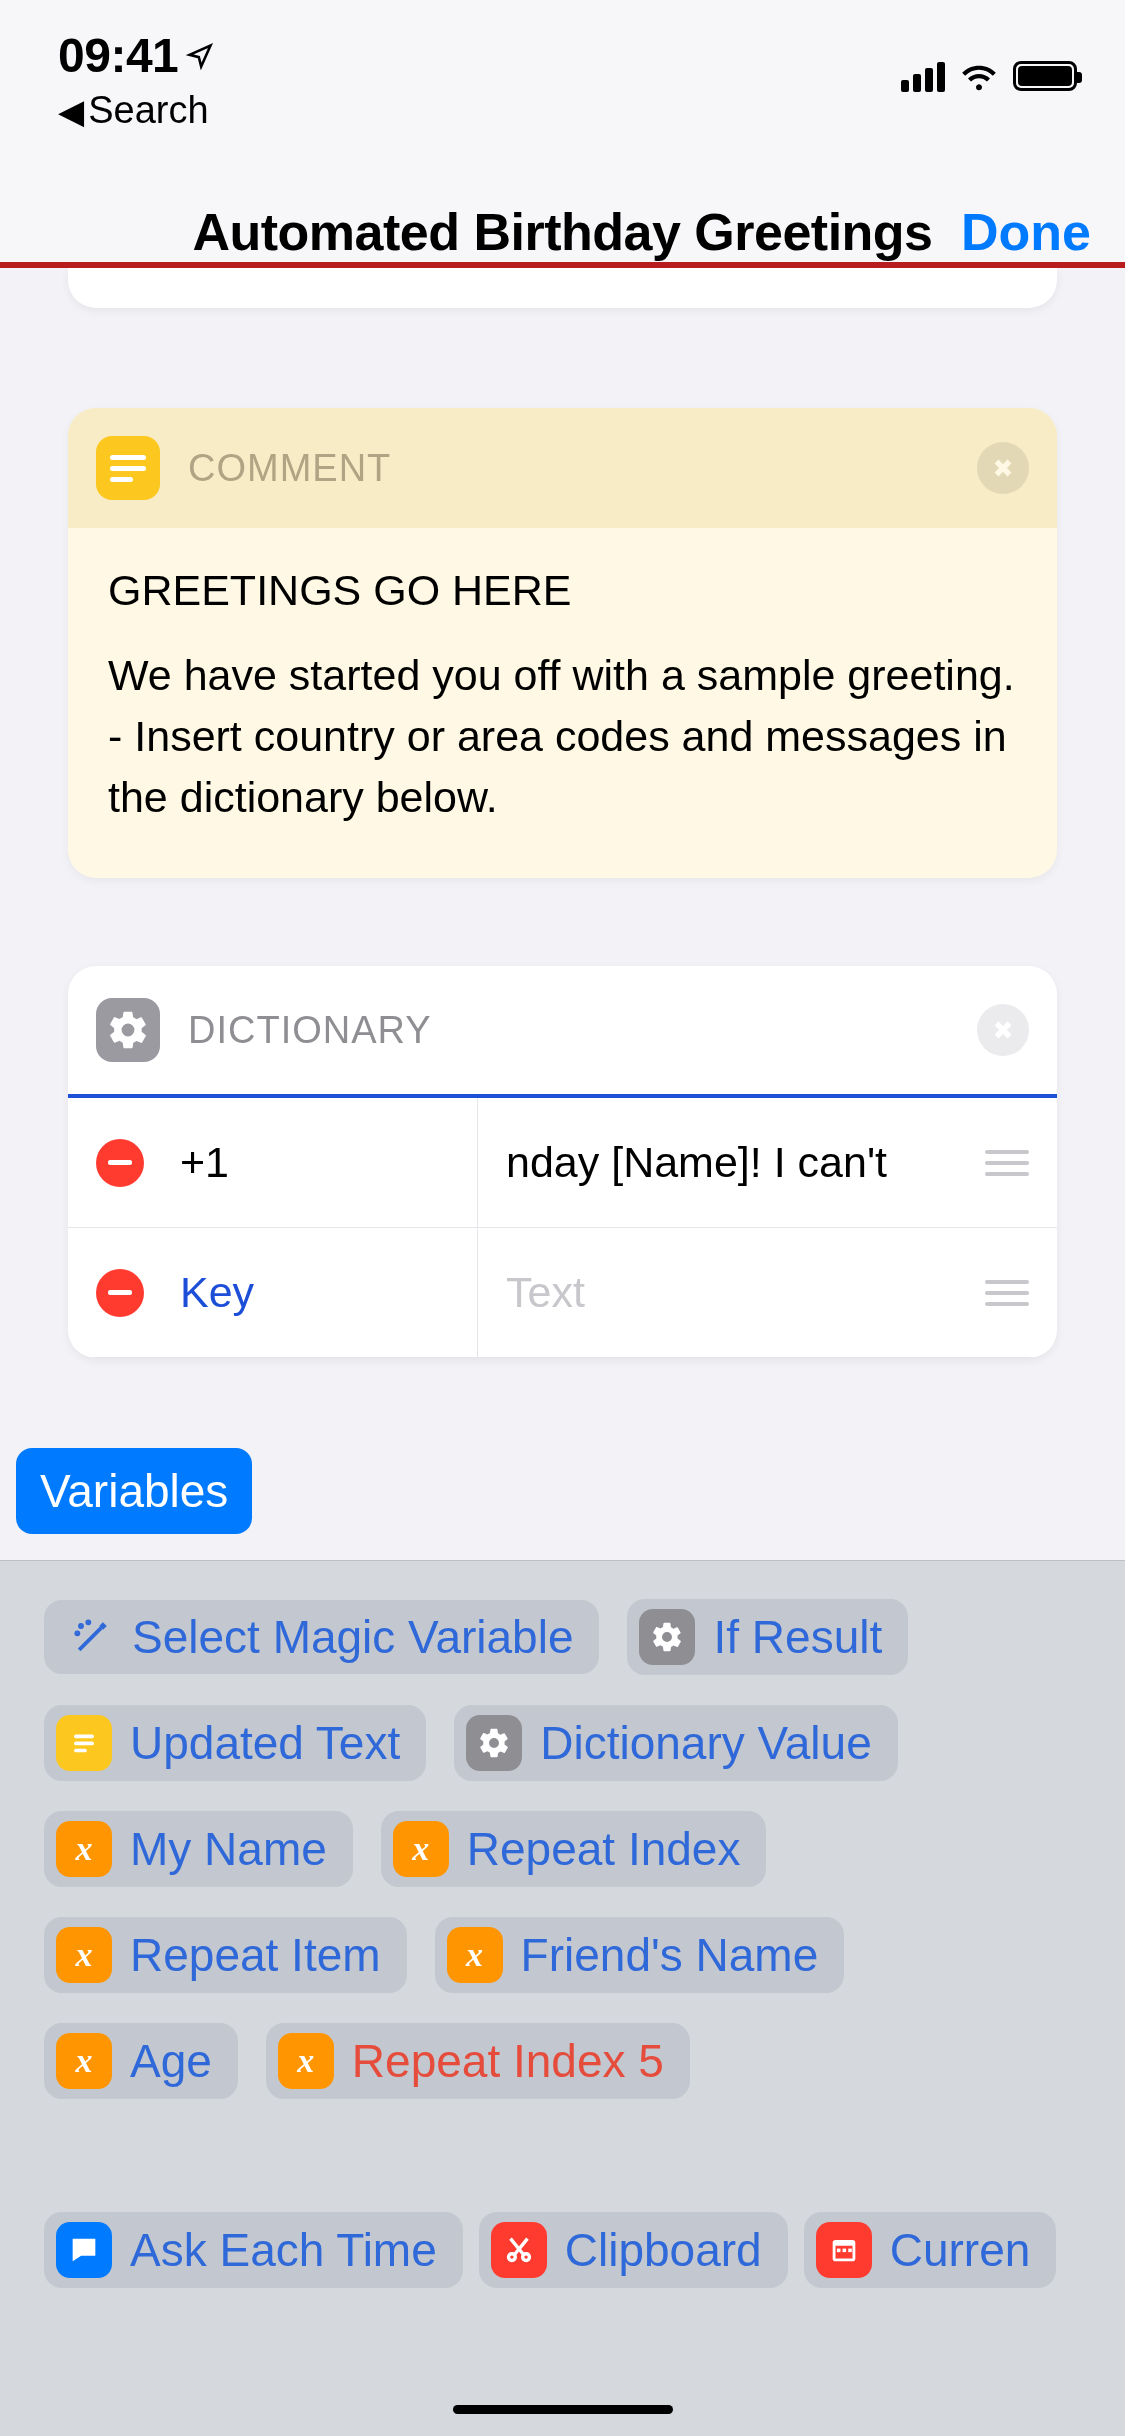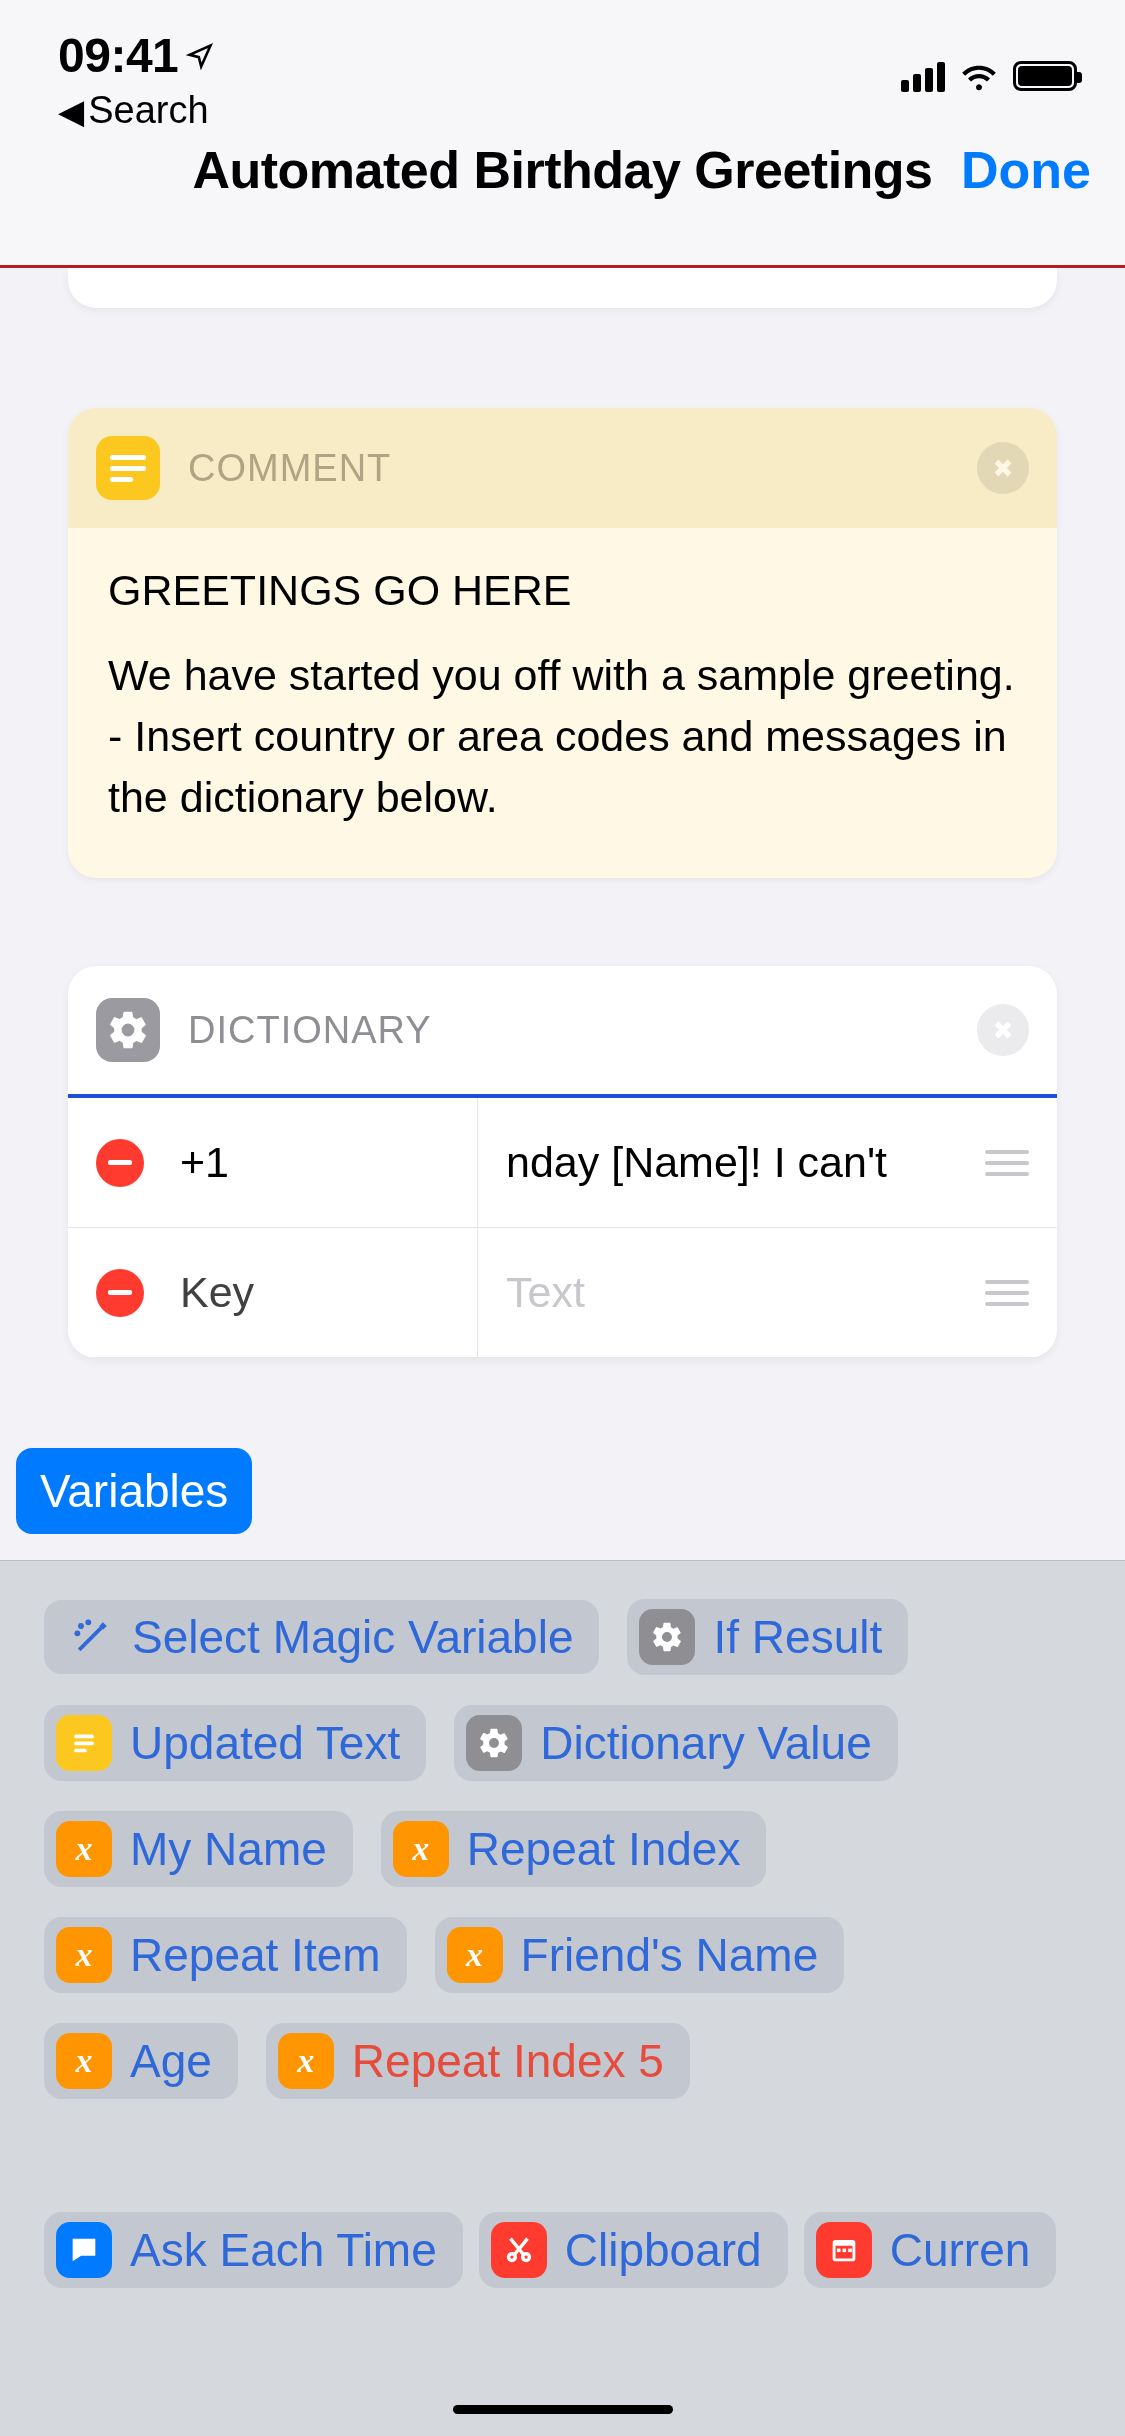--- a/index.html
+++ b/index.html
@@ -29,21 +29,21 @@
     .status-right { display: flex; align-items: center; gap: 14px; padding-top: 28px; }
     .bars { display: flex; align-items: flex-end; gap: 4px; height: 32px; }
     .bars span { width: 8px; background: #000; border-radius: 2px; }
     .bars span:nth-child(1){height:12px}.bars span:nth-child(2){height:18px}.bars span:nth-child(3){height:24px}.bars span:nth-child(4){height:30px}
     .wifi-icon { width: 40px; height: 40px; }
     .battery { width: 64px; height: 30px; border: 3px solid #000; border-radius: 8px; position: relative; }
     .battery::after { content:''; position:absolute; right:-8px; top:8px; width:5px; height:11px; background:#000; border-radius:0 3px 3px 0; }
     .battery-fill { position:absolute; inset:2px; background:#000; border-radius:4px; }
 
     
-    .nav { height: 128px; display: flex; align-items: flex-start; justify-content: center; position: relative; background: #f7f7fa; border-bottom: 3px solid #b91c1c; }
+    .nav { height: 128px; display: flex; align-items: flex-end; justify-content: center; position: relative; background: #f7f7fa; border-bottom: 6px solid #b91c1c; }
     .nav-title { font-size: 52px; font-weight: 700; color: #000; letter-spacing: -0.5px; }
     .nav-done { position: absolute; right: 34px; font-size: 52px; font-weight: 600; color: #007aff; }
 
     
     .content { padding: 0 68px; }
     .card-sliver {
       height: 40px;
       background: #fff;
       border-radius: 0 0 28px 28px;
       box-shadow: 0 3px 10px rgba(0,0,0,0.06);
@@ -141,21 +141,21 @@
     }
     .remove-btn {
       width: 48px; height: 48px;
       background: #ff3b30;
       border-radius: 50%;
       display:flex;align-items:center;justify-content:center;
       flex-shrink:0;
     }
     .remove-btn span { width: 24px; height: 5px; background:#fff; border-radius:2px; }
     .key-text { font-size: 43px; margin-left: 36px; color: #000; }
-    .key-placeholder { color: #404040; }
+    .key-placeholder { color: #1d4ed8; }
     .row-right {
       flex: 1;
       display: flex; align-items: center;
       padding: 0 28px;
       height: 100%;
       justify-content: space-between;
       overflow: hidden;
     }
     .val-text { font-size: 43px; color: #000; white-space: nowrap; }
     .val-placeholder { color: #c7c7cc; }

